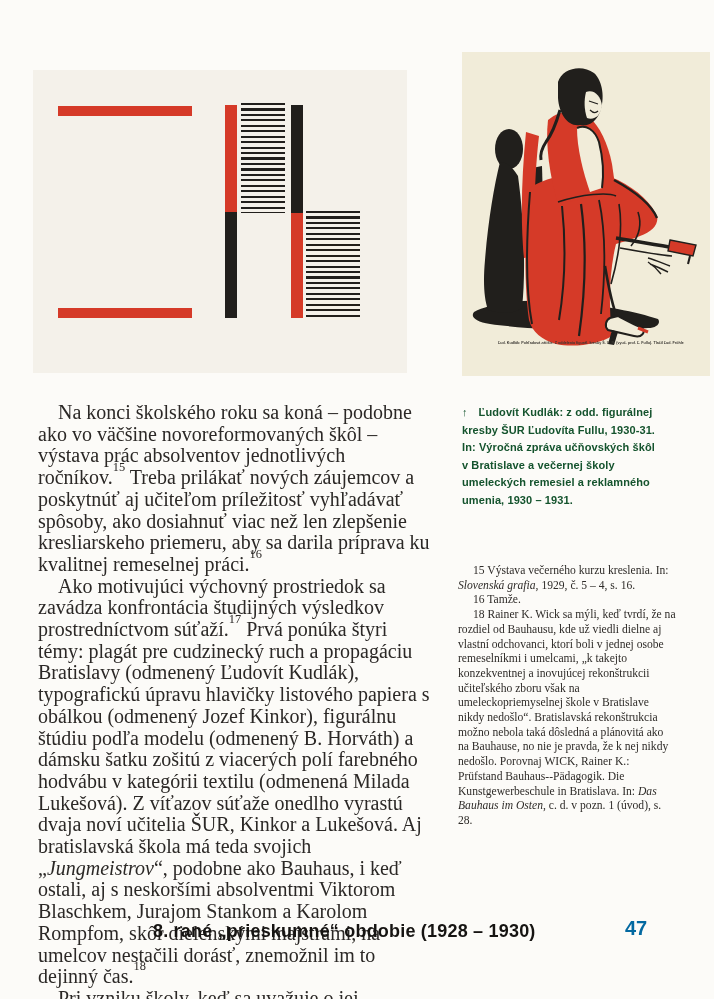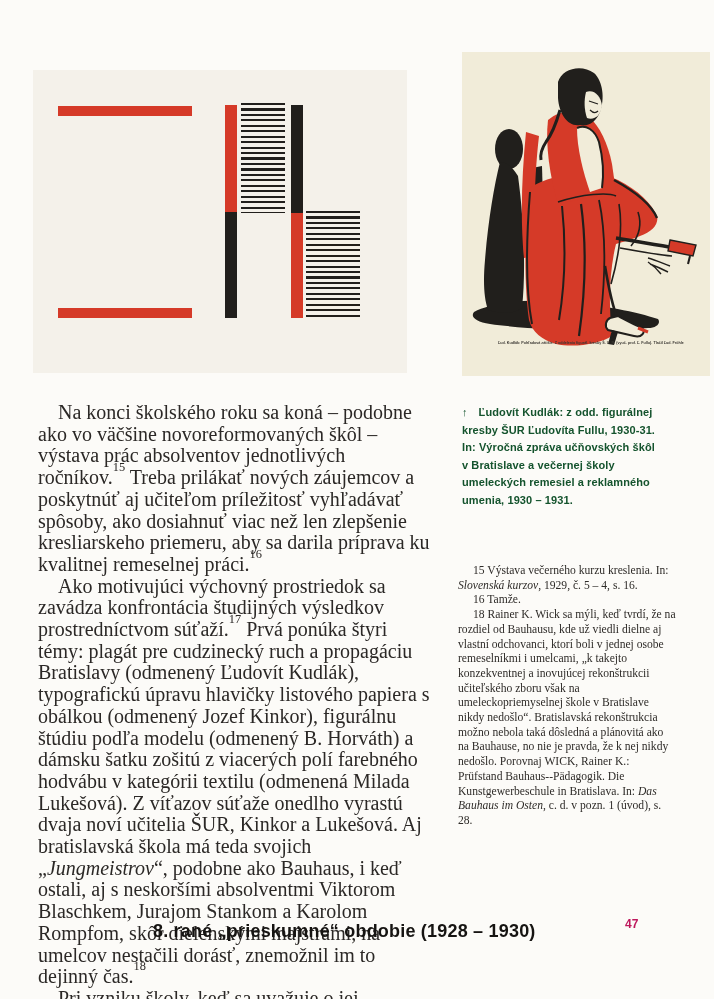--- a/index.html
+++ b/index.html
@@ -47,21 +47,21 @@
   }
   #footnotes p{margin:0;text-indent:15px;}
   #footer-chapter{
     position:absolute;left:153px;top:921px;
     font-family:"Liberation Sans", sans-serif;font-weight:bold;
     font-size:18px;letter-spacing:0.2px;color:#161412;
   }
   #page-number{
     position:absolute;left:625px;top:917px;
     font-family:"Liberation Sans", sans-serif;font-weight:bold;
-    font-size:12px;color:#be185d;
+    font-size:20px;color:#0369a1;
   }
   #micro-caption{
     position:absolute;left:36px;top:288px;width:202px;height:6px;
     font-family:"Liberation Sans", sans-serif;font-size:4px;line-height:5px;
     color:#3a3733;white-space:nowrap;overflow:hidden;
     transform:scaleX(.92);transform-origin:left top;font-weight:bold;
   }
   svg{display:block;}
 </style>
 </head>
@@ -132,19 +132,19 @@
   <p><span>Na konci školského roku sa koná – podobne ako vo väčšine novoreformovaných škôl – výstava prác absolventov jednotlivých ročníkov.</span><sup>15</sup><span> Treba prilákať nových záujemcov a poskytnúť aj učiteľom príležitosť vyhľadávať spôsoby, ako dosiahnuť viac než len zlepšenie kresliarskeho priemeru, aby sa darila príprava ku kvalitnej remeselnej práci.</span><sup>16</sup></p>
   <p><span>Ako motivujúci výchovný prostriedok sa zavádza konfrontácia študijných výsledkov prostredníctvom súťaží.</span><sup>17</sup><span> Prvá ponúka štyri témy: plagát pre cudzinecký ruch a propagáciu Bratislavy (odmenený Ľudovít Kudlák), typografickú úpravu hlavičky listového papiera s obálkou (odmenený Jozef Kinkor), figurálnu štúdiu podľa modelu (odmenený B. Horváth) a dámsku šatku zošitú z viacerých polí farebného hodvábu v kategórii textilu (odmenená Milada Lukešová). Z víťazov súťaže onedlho vyrastú dvaja noví učitelia ŠUR, Kinkor a Lukešová. Aj bratislavská škola má teda svojich „</span><span class="it">Jungmeistrov</span><span>“, podobne ako Bauhaus, i keď ostali, aj s neskoršími absolventmi Viktorom Blaschkem, Jurajom Stankom a Karolom Rompfom, skôr dielenskými majstrami, na umelcov nestačili dorásť, znemožnil im to dejinný čas.</span><sup>18</sup></p>
   <p><span>Pri vzniku školy, keď sa uvažuje o jej koncepcii, má Vydra – podľa svojich spomienok – takúto predstavu: „Bolo jasné rozhodnúť sa pre súčasnú modernu a pre najpokroko-</span></p>
 </div>
 
 <div id="caption">
   <span class="arrow">↑</span><span>Ľudovít Kudlák: z odd. figurálnej kresby ŠUR Ľudovíta Fullu, 1930-31. In: Výročná zpráva učňovských škôl v Bratislave a večernej školy umeleckých remesiel a reklamného umenia, 1930 – 1931.</span>
 </div>
 
 <div id="footnotes">
-  <p><span>15  Výstava večerného kurzu kreslenia. In: </span><span class="it">Slovenská kurzov</span><span>, 1929, č. 5 – 4, s. 16.</span></p>
+  <p><span>15  Výstava večerného kurzu kreslenia. In: </span><span class="it">Slovenská grafia</span><span>, 1929, č. 5 – 4, s. 16.</span></p>
   <p><span>16  Tamže.</span></p>
   <p><span>18  Rainer K. Wick sa mýli, keď tvrdí, že na rozdiel od Bauhausu, kde už viedli dielne aj vlastní odchovanci, ktorí boli v jednej osobe remeselníkmi i umelcami, „k takejto konzekventnej a inovujúcej rekonštrukcii učiteľského zboru však na umeleckopriemyselnej škole v Bratislave nikdy nedošlo“. Bratislavská rekonštrukcia možno nebola taká dôsledná a plánovitá ako na Bauhause, no nie je pravda, že k nej nikdy nedošlo. Porovnaj WICK, Rainer K.: Prüfstand Bauhaus--Pädagogik. Die Kunstgewerbeschule in Bratislava. In: </span><span class="it">Das Bauhaus im Osten</span><span>, c. d. v pozn. 1 (úvod), s. 28.</span></p>
 </div>
 
 <div id="footer-chapter">8. rané „prieskumné“ obdobie (1928 – 1930)</div>
 <div id="page-number">47</div>
 
 </body></html>

